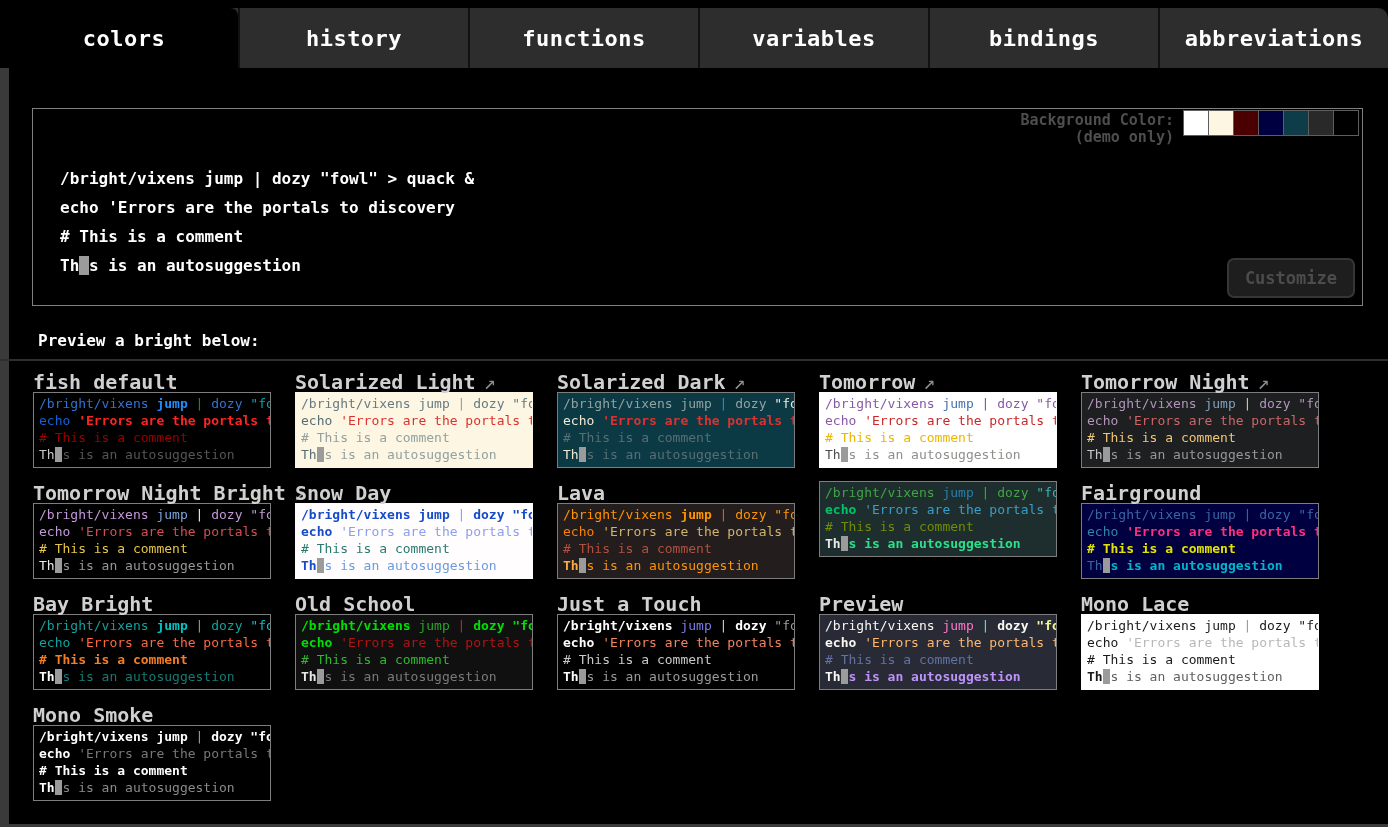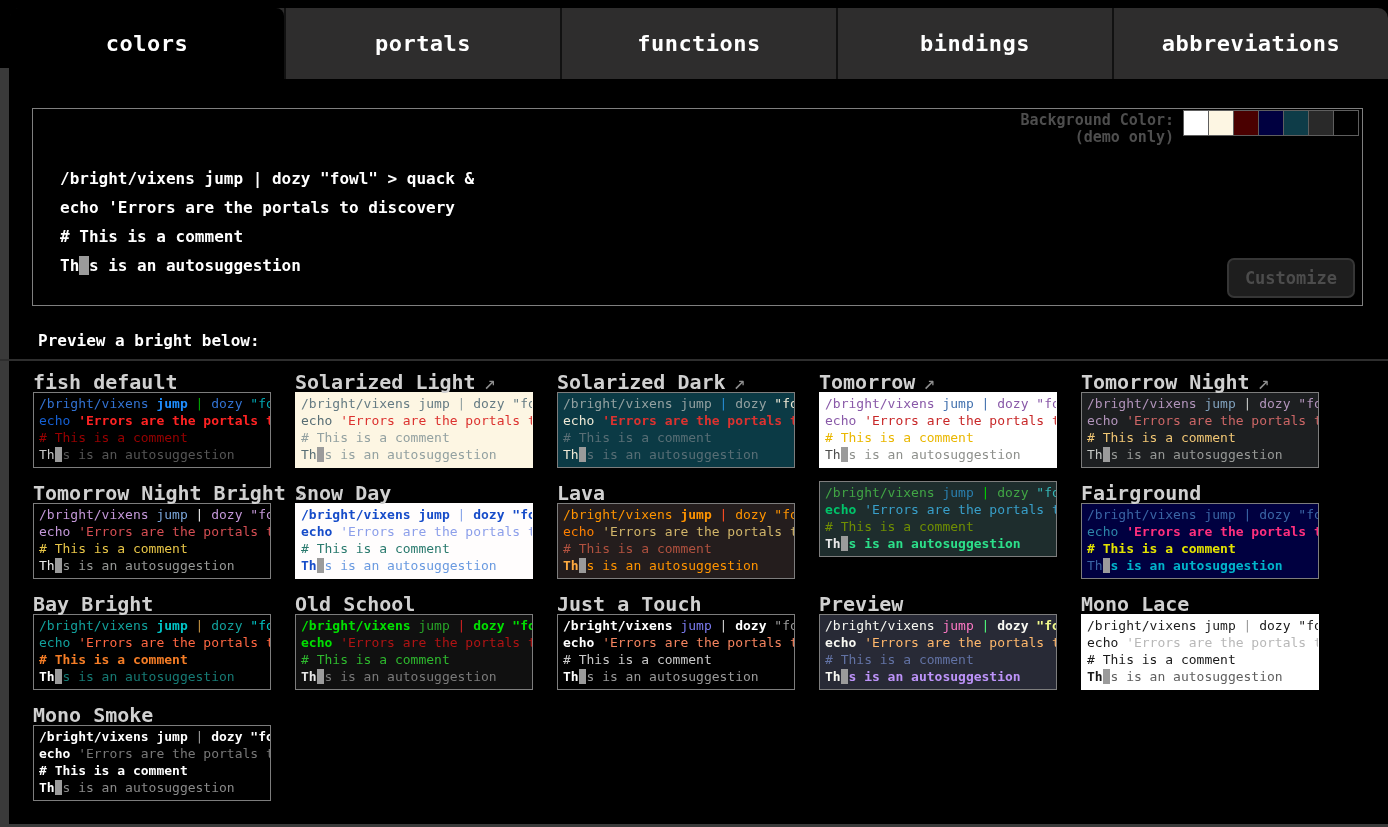--- a/index.html
+++ b/index.html
@@ -2,21 +2,21 @@
 <html><head>
 <meta charset="utf-8">
 <style>
   html,body{margin:0;padding:0;background:#000;}
   body{width:1388px;height:827px;position:relative;overflow:hidden;
        font-family:"DejaVu Sans Mono", monospace;}
   .edge-left{position:absolute;left:0;top:68px;bottom:0;width:9px;background:#3a3a3a;}
   .edge-bottom{position:absolute;left:0;right:0;bottom:0;height:3px;background:#3a3a3a;}
 
   
-  .tabbar{position:absolute;top:8px;left:10px;right:0;height:71px;background:#2e2d2d;
+  .tabbar{position:absolute;top:8px;left:10px;right:0;height:60px;background:#2e2d2d;
           border-radius:10px 10px 0 0;display:flex;}
   .tab{flex:1;display:flex;align-items:center;justify-content:center;color:#fff;
        font-weight:bold;font-size:22px;letter-spacing:.5px;cursor:pointer;
        border-left:2px solid #111;}
   .tab:first-child{border-left:none;}
   .tab.active{background:#000;border-radius:8px 8px 0 0;border-left:none;}
 
   
   .preview-box{position:absolute;top:108px;left:32px;width:1329px;height:196px;
                border:1px solid #7f7f7f;background:#000;}
@@ -45,22 +45,23 @@
   .cursor{color:transparent;}
 </style>
 </head>
 <body>
 
 <div class="edge-left"></div>
 <div class="edge-bottom"></div>
 
 <div class="tabbar" id="tabbar">
     <div class="tab active">colors</div>
-    <div class="tab">portals</div>
+    <div class="tab">history</div>
     <div class="tab">functions</div>
+    <div class="tab">variables</div>
     <div class="tab">bindings</div>
     <div class="tab">abbreviations</div>
   </div>
 
 <div class="preview-box">
   <div class="bg-label">
     <div>Background Color:</div>
     <div>(demo only)</div>
   </div>
   <div class="swatches" id="swatches">

